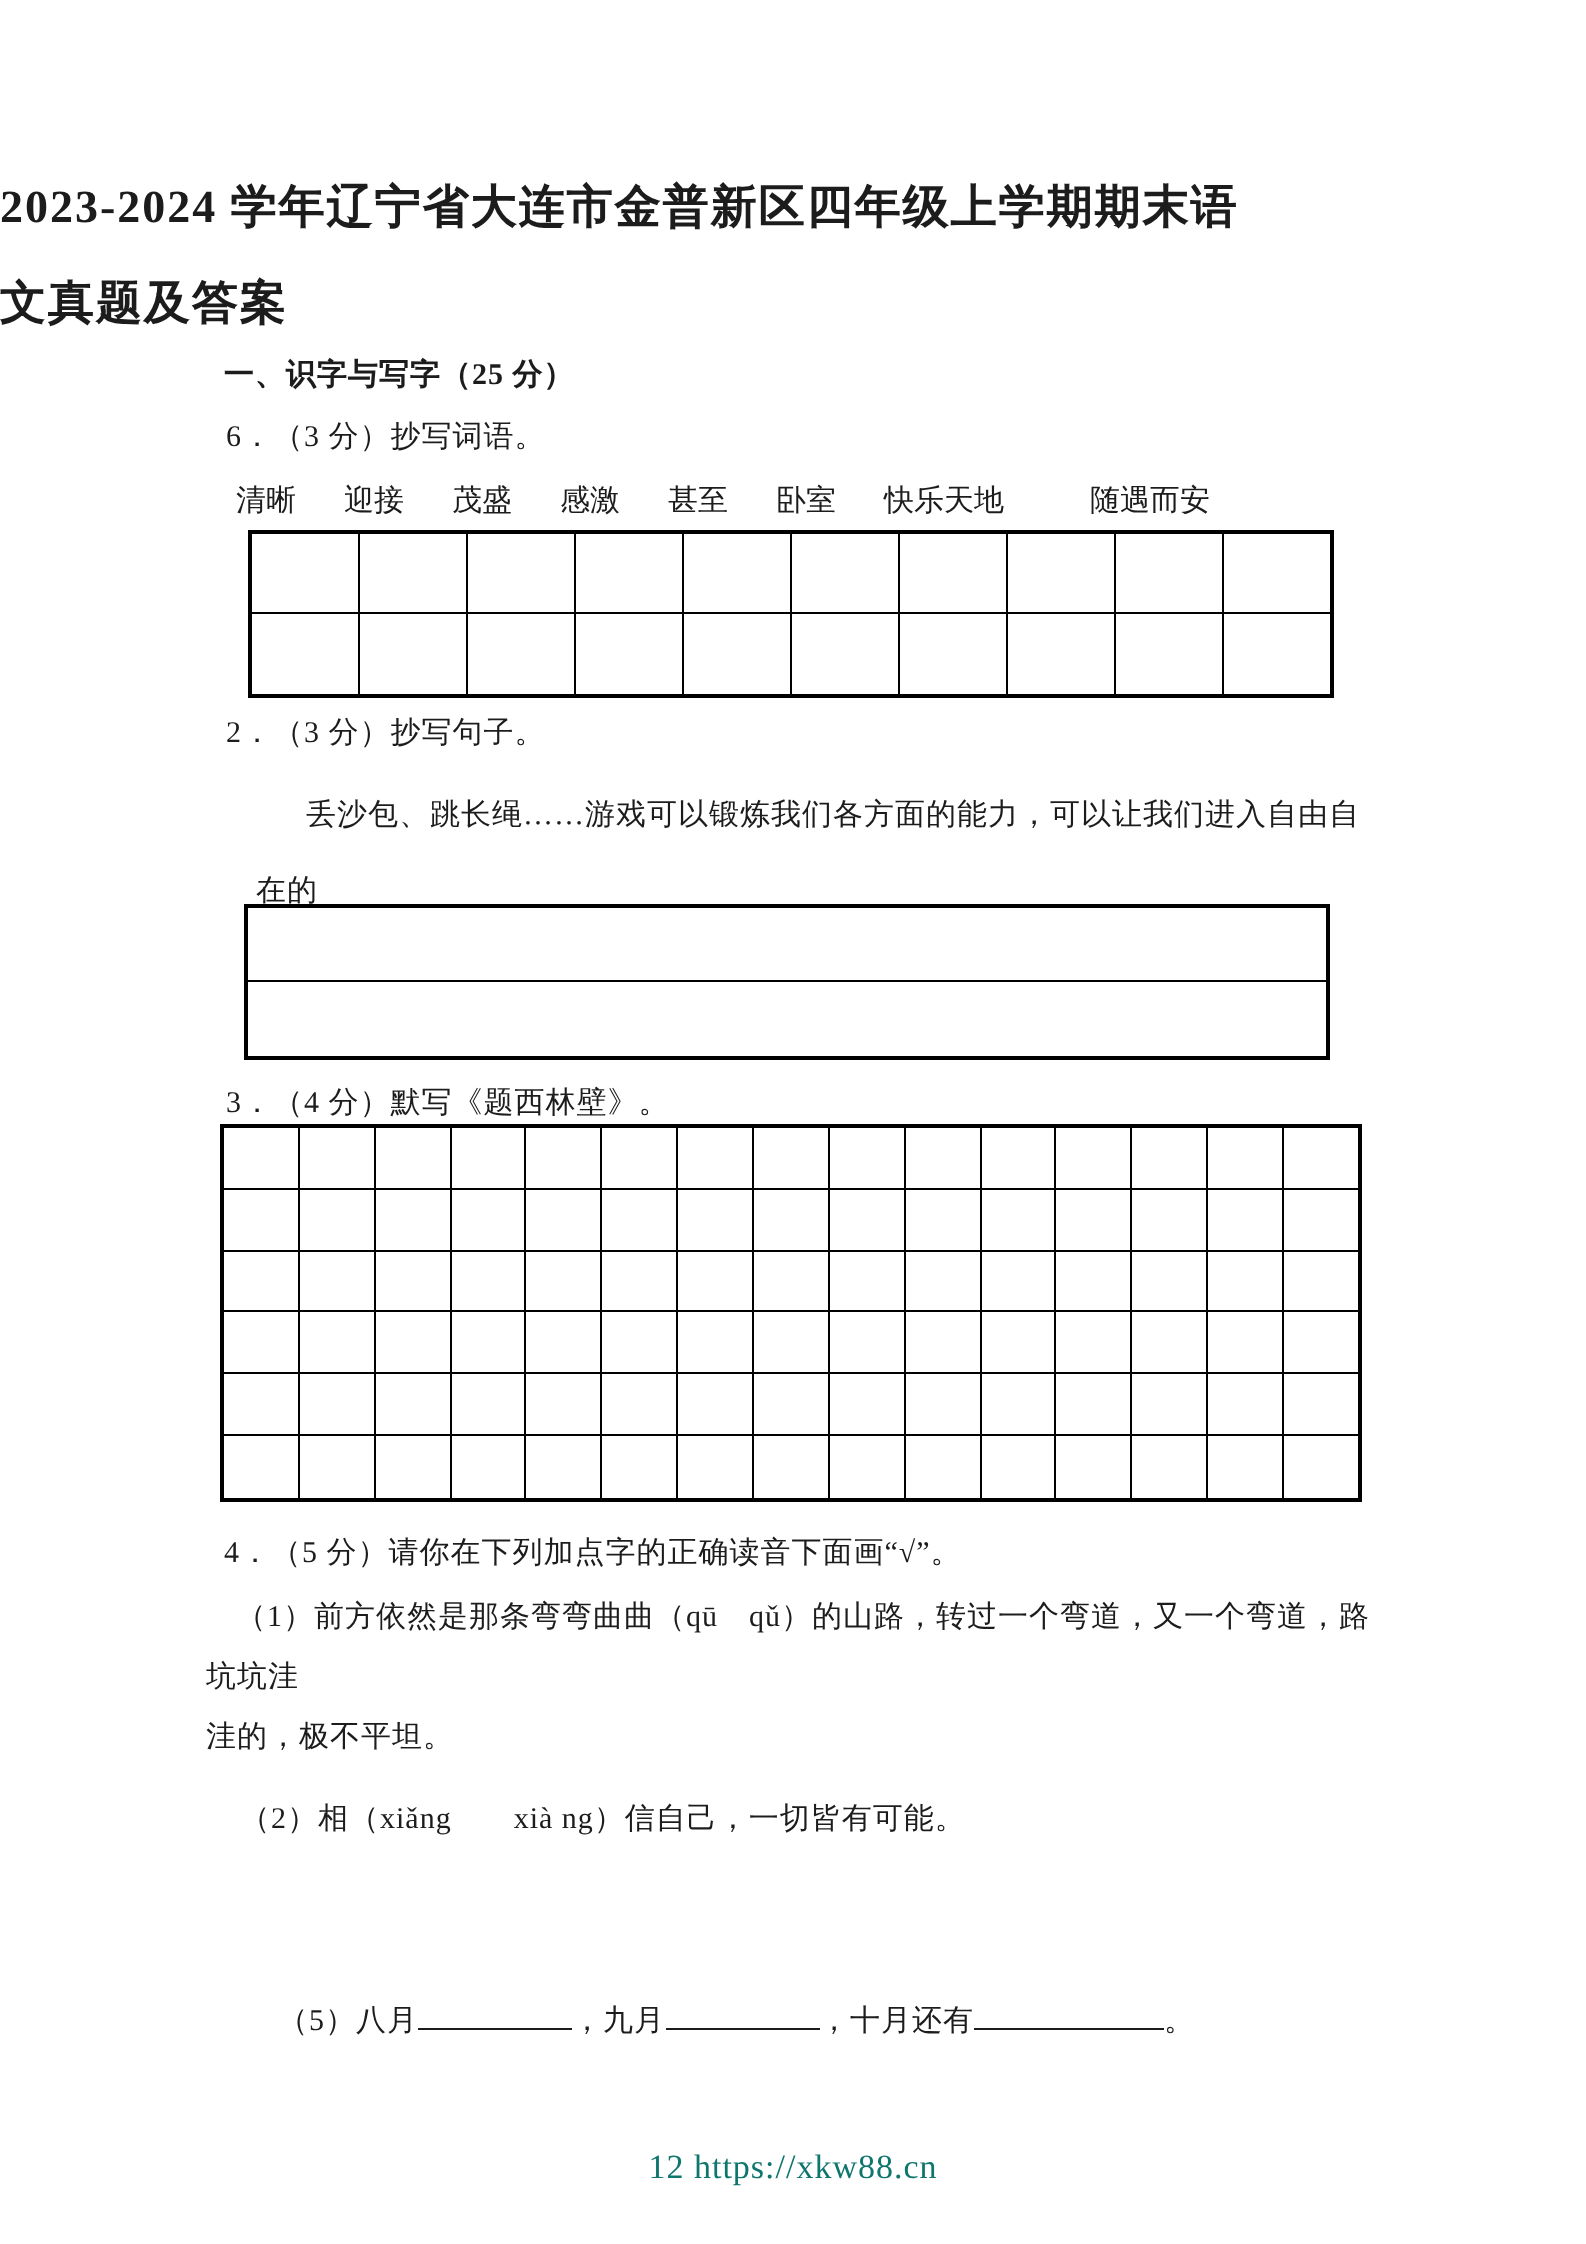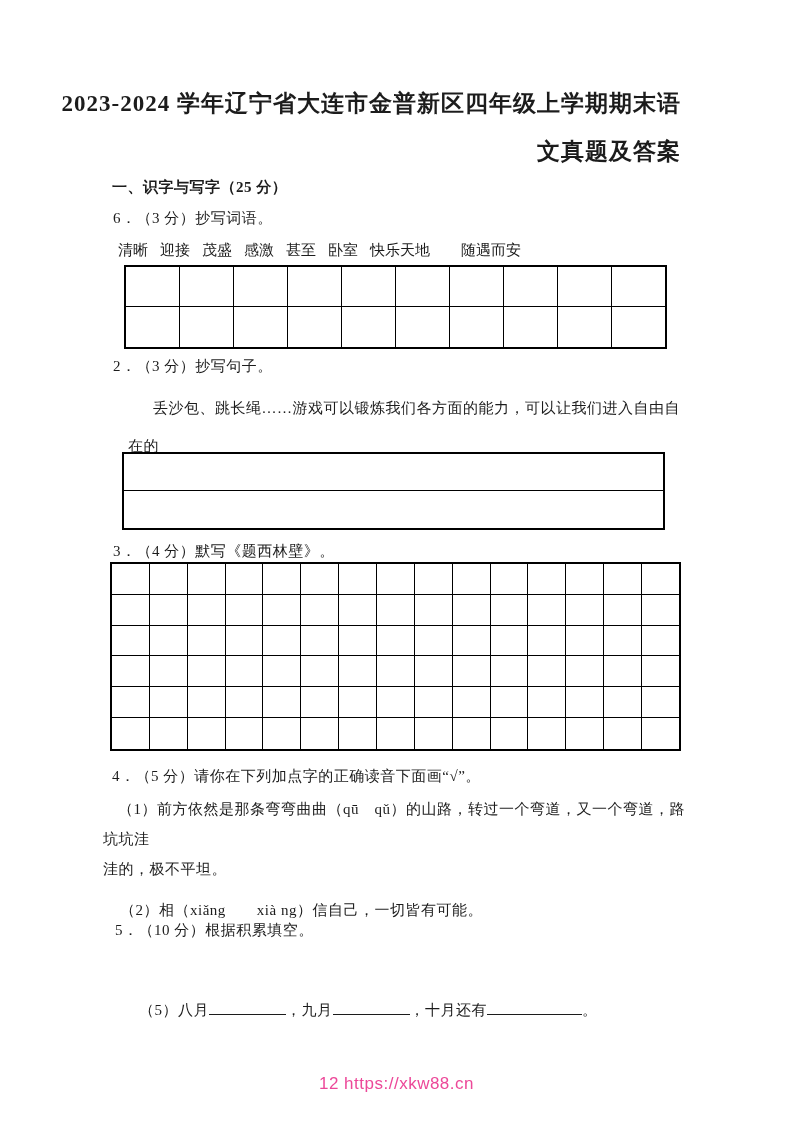--- a/index.html
+++ b/index.html
@@ -8,43 +8,43 @@
     position:relative;
     width:793px; height:1122px;
     background:#ffffff;
     font-family:"Liberation Serif","DejaVu Serif",serif;
     color:#1c1c1c;
     overflow:hidden;
     margin:0 auto;
   }
   .abs { position:absolute; }
   .title-line {
-    width:681px; text-align:right;
+    width:681px; text-align:left;
     font-size:23px; font-weight:bold; letter-spacing:1px;
   }
   .section-heading { font-size:15px; font-weight:bold; letter-spacing:0.5px; }
   .q-label { font-size:15px; letter-spacing:0.5px; }
   .body-text { font-size:15px; letter-spacing:0.5px; white-space:pre-wrap; }
-  .words-row { display:flex; gap:12px; font-size:15px; }
+  .words-row { display:flex; gap:24px; font-size:15px; }
   .words-row .w:last-child { margin-left:19px; }
   
   .grid { border:2px solid #000; background:#fff; }
   .grid-row { display:flex; border-bottom:1px solid #000; }
   .grid-row:last-child { border-bottom:none; }
   .grid-cell { flex:1 1 0; border-right:1px solid #000; }
   .grid-cell:last-child { border-right:none; }
   .t-words .grid-row { height:40px; }
   .t-sentence .grid-row { height:37px; }
   .t-poem .grid-row { height:30.8px; }
   
   .blank { display:inline-block; border-bottom:1px solid #1c1c1c; height:14px; vertical-align:baseline; }
   .footer {
     width:793px; text-align:center;
-    font-family:Liberation Sans, sans-serif;
-    font-size:17px; color:#ec4899; letter-spacing:0.5px;
+    font-family:Liberation Serif, serif;
+    font-size:17px; color:#0f766e; letter-spacing:0.5px;
   }
 </style>
 </head>
 <body>
 
 <div class="page">
 
   <div class="abs title-line" style="top:88px; left:0;">2023-2024 学年辽宁省大连市金普新区四年级上学期期末语</div>
   <div class="abs title-line" style="top:136px; left:0;">文真题及答案</div>
 
@@ -212,21 +212,20 @@
     </div>
 
   <div class="abs q-label" style="top:767px; left:112px;">4．（5 分）请你在下列加点字的正确读音下面画“√”。</div>
 
   <div class="abs body-text" style="top:794px; left:103px; width:590px; line-height:30px; text-indent:15px;">（1）前方依然是那条弯弯曲曲（qū　qǔ）的山路，转过一个弯道，又一个弯道，路坑坑洼
 洼的，极不平坦。</div>
 
   <div class="abs body-text" style="top:895px; left:120px; width:570px; line-height:30px;">（2）相（xiǎng　　xià ng）信自己，一切皆有可能。</div>
 
 
-  <div class="abs q-label" style="top:921px; left:115px;">5．（10 分）根据积累填空。</div>
 
 
   <div class="abs body-text" style="top:984px; left:122px;">
     <span>（5）八月</span><span class="blank" style="width:77px;"></span><span>，九月</span><span class="blank" style="width:77px;"></span><span>，十月还有</span><span class="blank" style="width:95px;"></span><span>。</span>
   </div>
 
   <div class="abs footer" style="top:1074px; left:0;">
     <span>12 https://xkw88.cn</span>
   </div>
 

